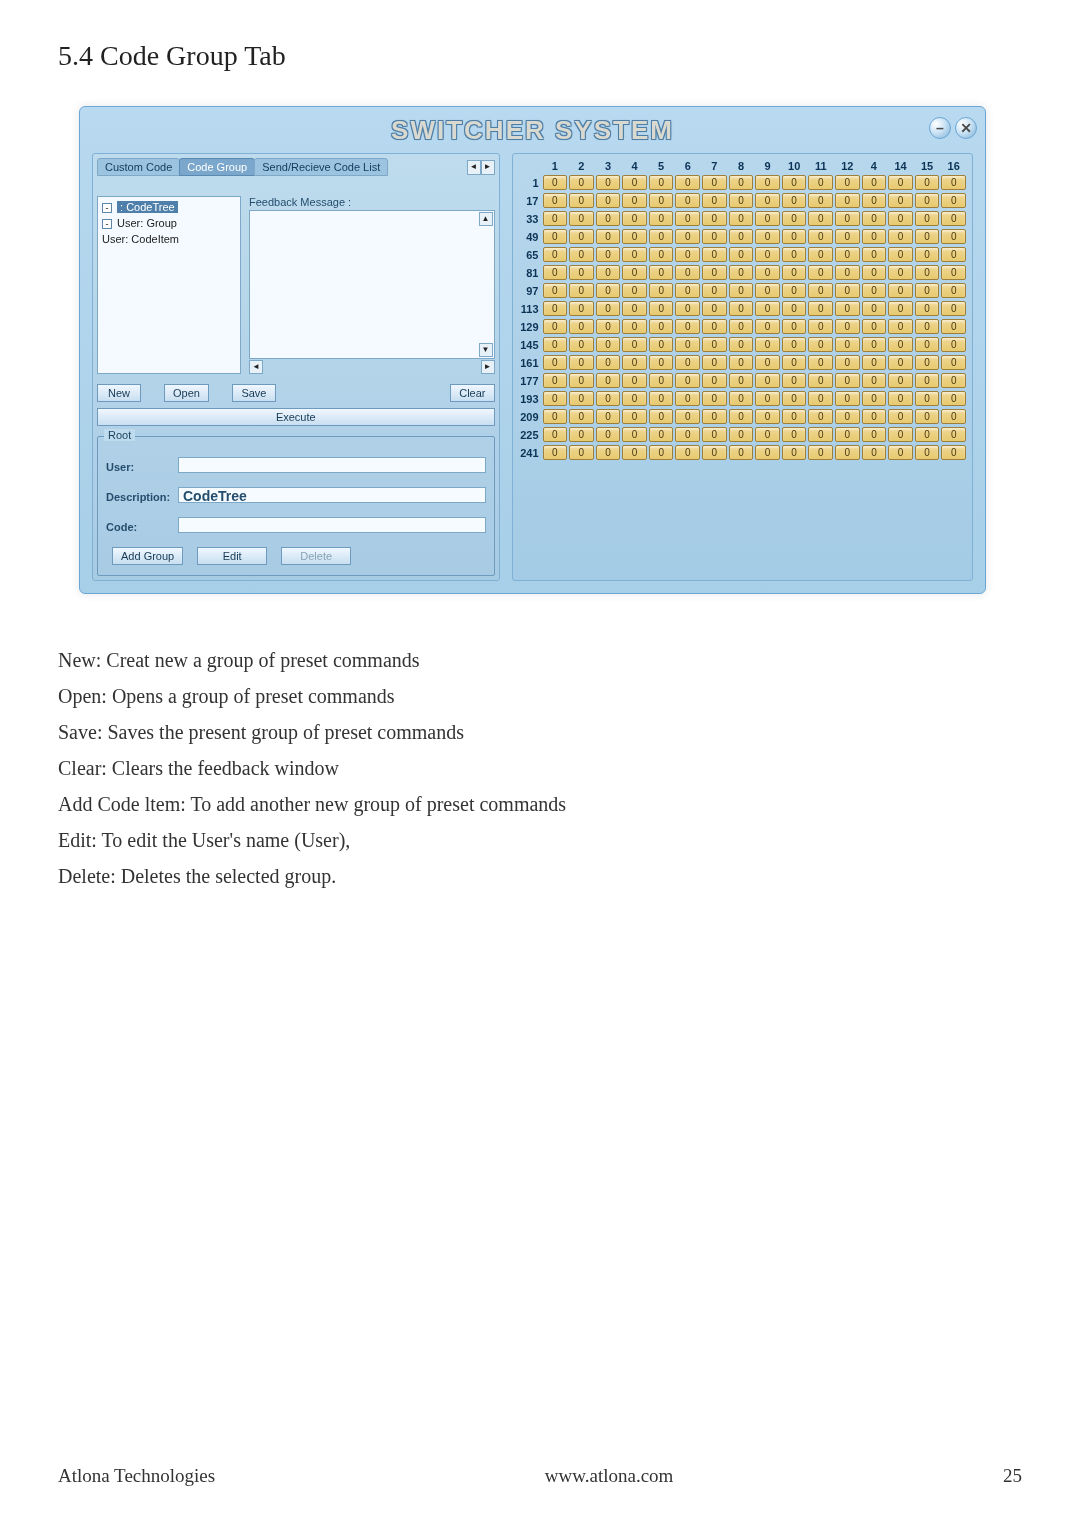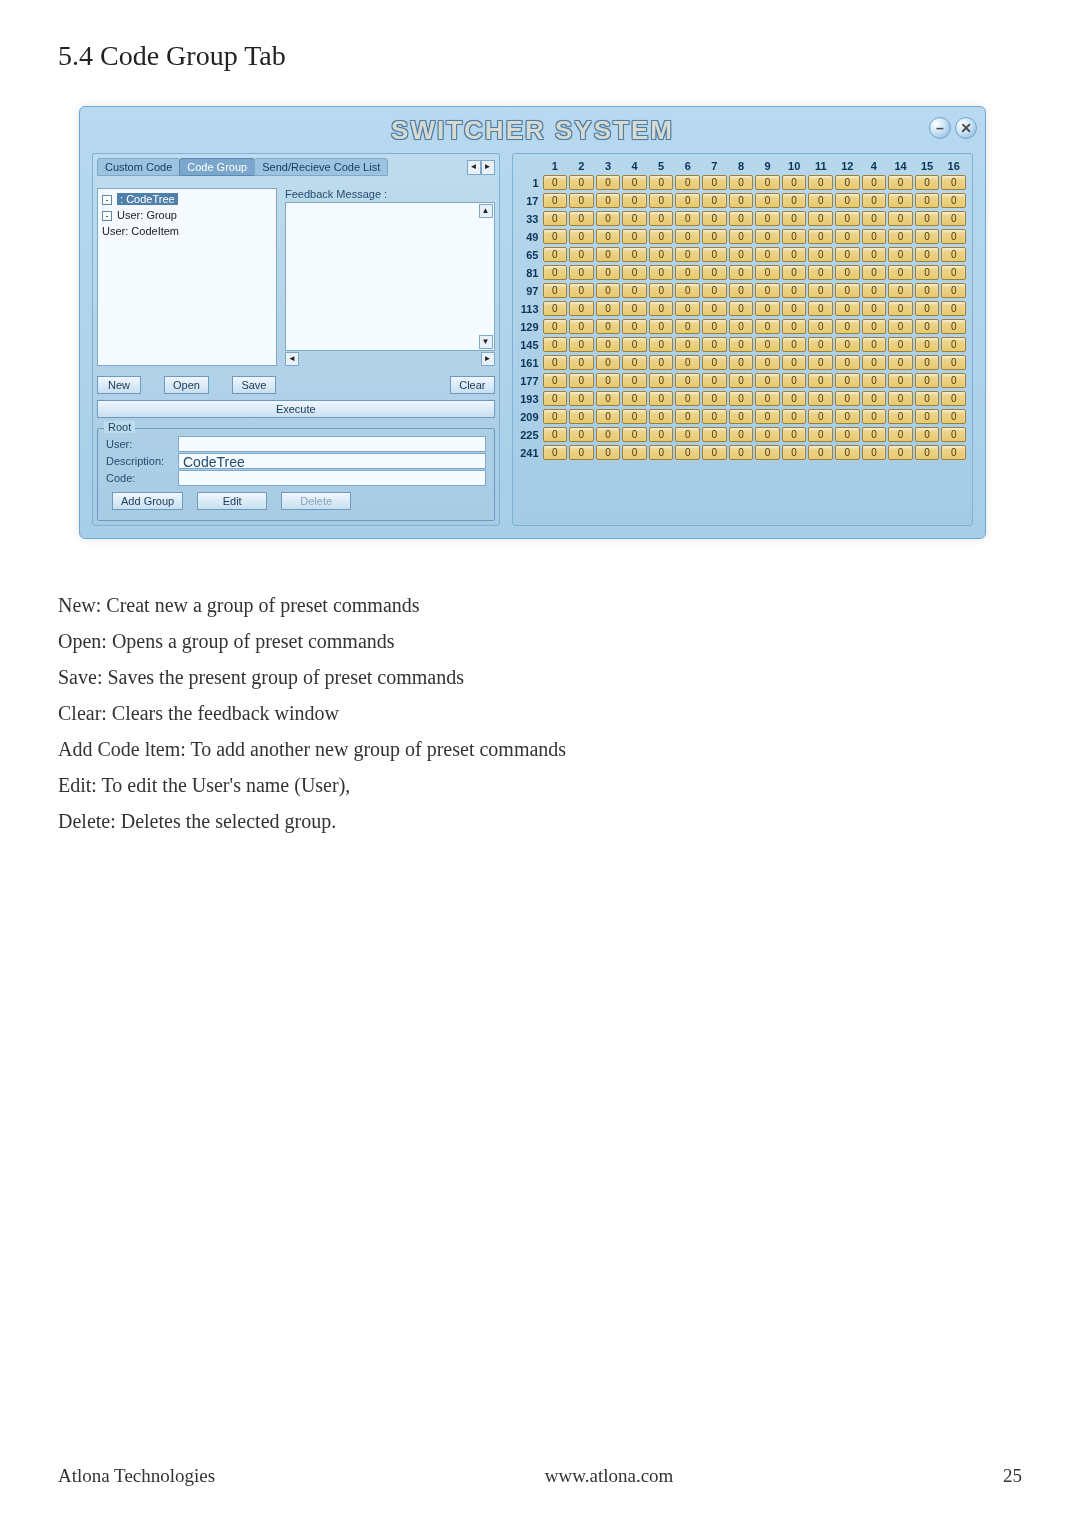--- a/index.html
+++ b/index.html
@@ -84,21 +84,21 @@
     border-radius: 3px;
     padding: 4px;
     font-family: Tahoma, Arial, sans-serif;
     font-size: 12px;
     color: #222;
   }
   .tabstrip {
     display: flex;
     align-items: center;
     gap: 0;
-    margin-bottom: 12px;
+    margin-bottom: 20px;
   }
   .tab {
     background: #9cc3e0;
     border: 1px solid #7ea8c8;
     padding: 2px 7px;
     font-size: 11px;
     color: #123b5b;
     border-radius: 3px 3px 0 0;
     margin-right: -1px;
     white-space: nowrap;
@@ -123,21 +123,21 @@
   .mid-row {
     display: flex;
     gap: 8px;
   }
   .tree-box, .feedback-box {
     background: #f4faff;
     border: 1px solid #7ea8c8;
     height: 178px;
     overflow: auto;
   }
-  .tree-box { width: 180px; }
+  .tree-box { width: 144px; }
   .feedback-wrap { flex: 1; display: flex; flex-direction: column; }
   .fb-label { font-size: 11px; color: #244d6e; margin-bottom: 2px; }
   .feedback-box { flex: 1; position: relative; }
   .tree-box ul { list-style: none; padding: 0 0 0 4px; margin: 2px 0; }
   .tree-box li { padding: 0; font-size: 11px; line-height: 16px; white-space: nowrap; }
   .tree-toggle {
     display: inline-block; width: 10px; height: 10px;
     border: 1px solid #5d88aa; font-size: 9px; line-height: 8px;
     text-align: center; margin-right: 2px; vertical-align: middle;
     background: #fff;
@@ -174,25 +174,26 @@
   }
   .root-legend {
     position: absolute; top: -8px; left: 6px;
     background: #bedced;
     padding: 0 4px;
     font-size: 11px;
     color: #183f5e;
   }
   .field-row {
     display: flex;
-    align-items: center;
+    align-items: flex-end;
     gap: 6px;
-    margin: 1px 0;
+    margin: 14px 0;
     font-size: 11px;
     color: #244d6e;
+    font-weight: bold;
   }
   .field-row .lbl { width: 66px; }
   .field-row .inp {
     flex: 1;
     background: #f5fbff;
     border: 1px solid #7ea8c8;
     height: 16px;
     padding: 0 4px;
     font-size: 14px;
   }

